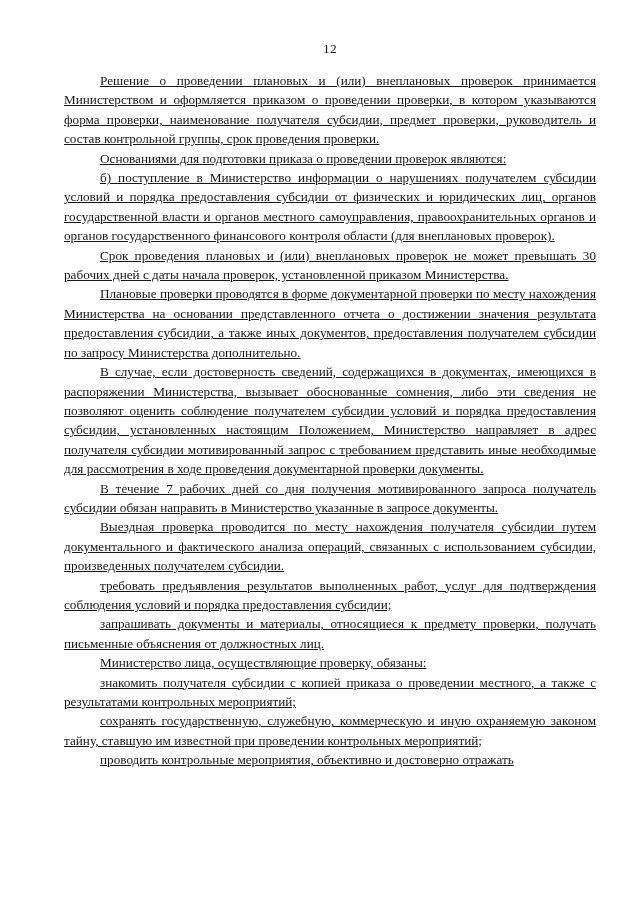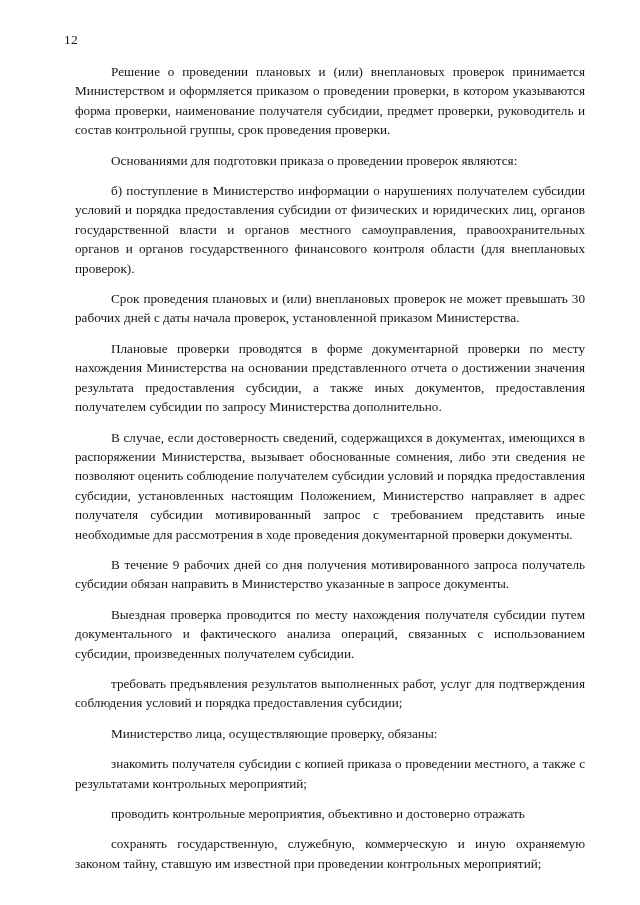--- a/index.html
+++ b/index.html
@@ -15,54 +15,57 @@
     overflow: hidden;
   }
   .page {
     position: relative;
     width: 640px;
     height: 905px;
     box-sizing: border-box;
     padding: 28px 44px 0 64px;
   }
   .page-number {
+    text-align: center;
     font-size: 13.5px;
-    margin: 4px 0 14px 0;
+    margin: 13px 0 14px 0;
     letter-spacing: 0.2px;
     color: #1a1a1a;
   }
   .body-text {
     font-size: 13.2px;
     line-height: 19.4px;
     text-align: justify;
     text-justify: inter-word;
     color: #161616;
   }
   .body-text p {
-    margin: 11px;
+    margin: 0;
     text-indent: 36px;
     text-align: justify;
     -webkit-hyphens: none;
     hyphens: none;
+    text-decoration: underline;
   }
   
 </style>
 </head>
 <body>
 
 <div class="page">
   <div class="page-number">12</div>
   <div class="body-text">
     <p>Решение о проведении плановых и (или) внеплановых проверок принимается Министерством и оформляется приказом о проведении проверки, в котором указываются форма проверки, наименование получателя субсидии, предмет проверки, руководитель и состав контрольной группы, срок проведения проверки.</p>
     <p>Основаниями для подготовки приказа о проведении проверок являются:</p>
     <p>б) поступление в Министерство информации о нарушениях получателем субсидии условий и порядка предоставления субсидии от физических и юридических лиц, органов государственной власти и органов местного самоуправления, правоохранительных органов и органов государственного финансового контроля области (для внеплановых проверок).</p>
     <p>Срок проведения плановых и (или) внеплановых проверок не может превышать 30 рабочих дней с даты начала проверок, установленной приказом Министерства.</p>
     <p>Плановые проверки проводятся в форме документарной проверки по месту нахождения Министерства на основании представленного отчета о достижении значения результата предоставления субсидии, а также иных документов, предоставления получателем субсидии по запросу Министерства дополнительно.</p>
     <p>В случае, если достоверность сведений, содержащихся в документах, имеющихся в распоряжении Министерства, вызывает обоснованные сомнения, либо эти сведения не позволяют оценить соблюдение получателем субсидии условий и порядка предоставления субсидии, установленных настоящим Положением, Министерство направляет в адрес получателя субсидии мотивированный запрос с требованием представить иные необходимые для рассмотрения в ходе проведения документарной проверки документы.</p>
-    <p>В течение 9 рабочих дней со дня получения мотивированного запроса получатель субсидии обязан направить в Министерство указанные в запросе документы.</p>
+    <p>В течение 7 рабочих дней со дня получения мотивированного запроса получатель субсидии обязан направить в Министерство указанные в запросе документы.</p>
     <p>Выездная проверка проводится по месту нахождения получателя субсидии путем документального и фактического анализа операций, связанных с использованием субсидии, произведенных получателем субсидии.</p>
     <p>требовать предъявления результатов выполненных работ, услуг для подтверждения соблюдения условий и порядка предоставления субсидии;</p>
+    <p>запрашивать документы и материалы, относящиеся к предмету проверки, получать письменные объяснения от должностных лиц.</p>
     <p>Министерство лица, осуществляющие проверку, обязаны:</p>
     <p>знакомить получателя субсидии с копией приказа о проведении местного, а также с результатами контрольных мероприятий;</p>
+    <p>сохранять государственную, служебную, коммерческую и иную охраняемую законом тайну, ставшую им известной при проведении контрольных мероприятий;</p>
     <p>проводить контрольные мероприятия, объективно и достоверно отражать</p>
-    <p>сохранять государственную, служебную, коммерческую и иную охраняемую законом тайну, ставшую им известной при проведении контрольных мероприятий;</p>
   </div>
 </div>
 
 </body></html>

